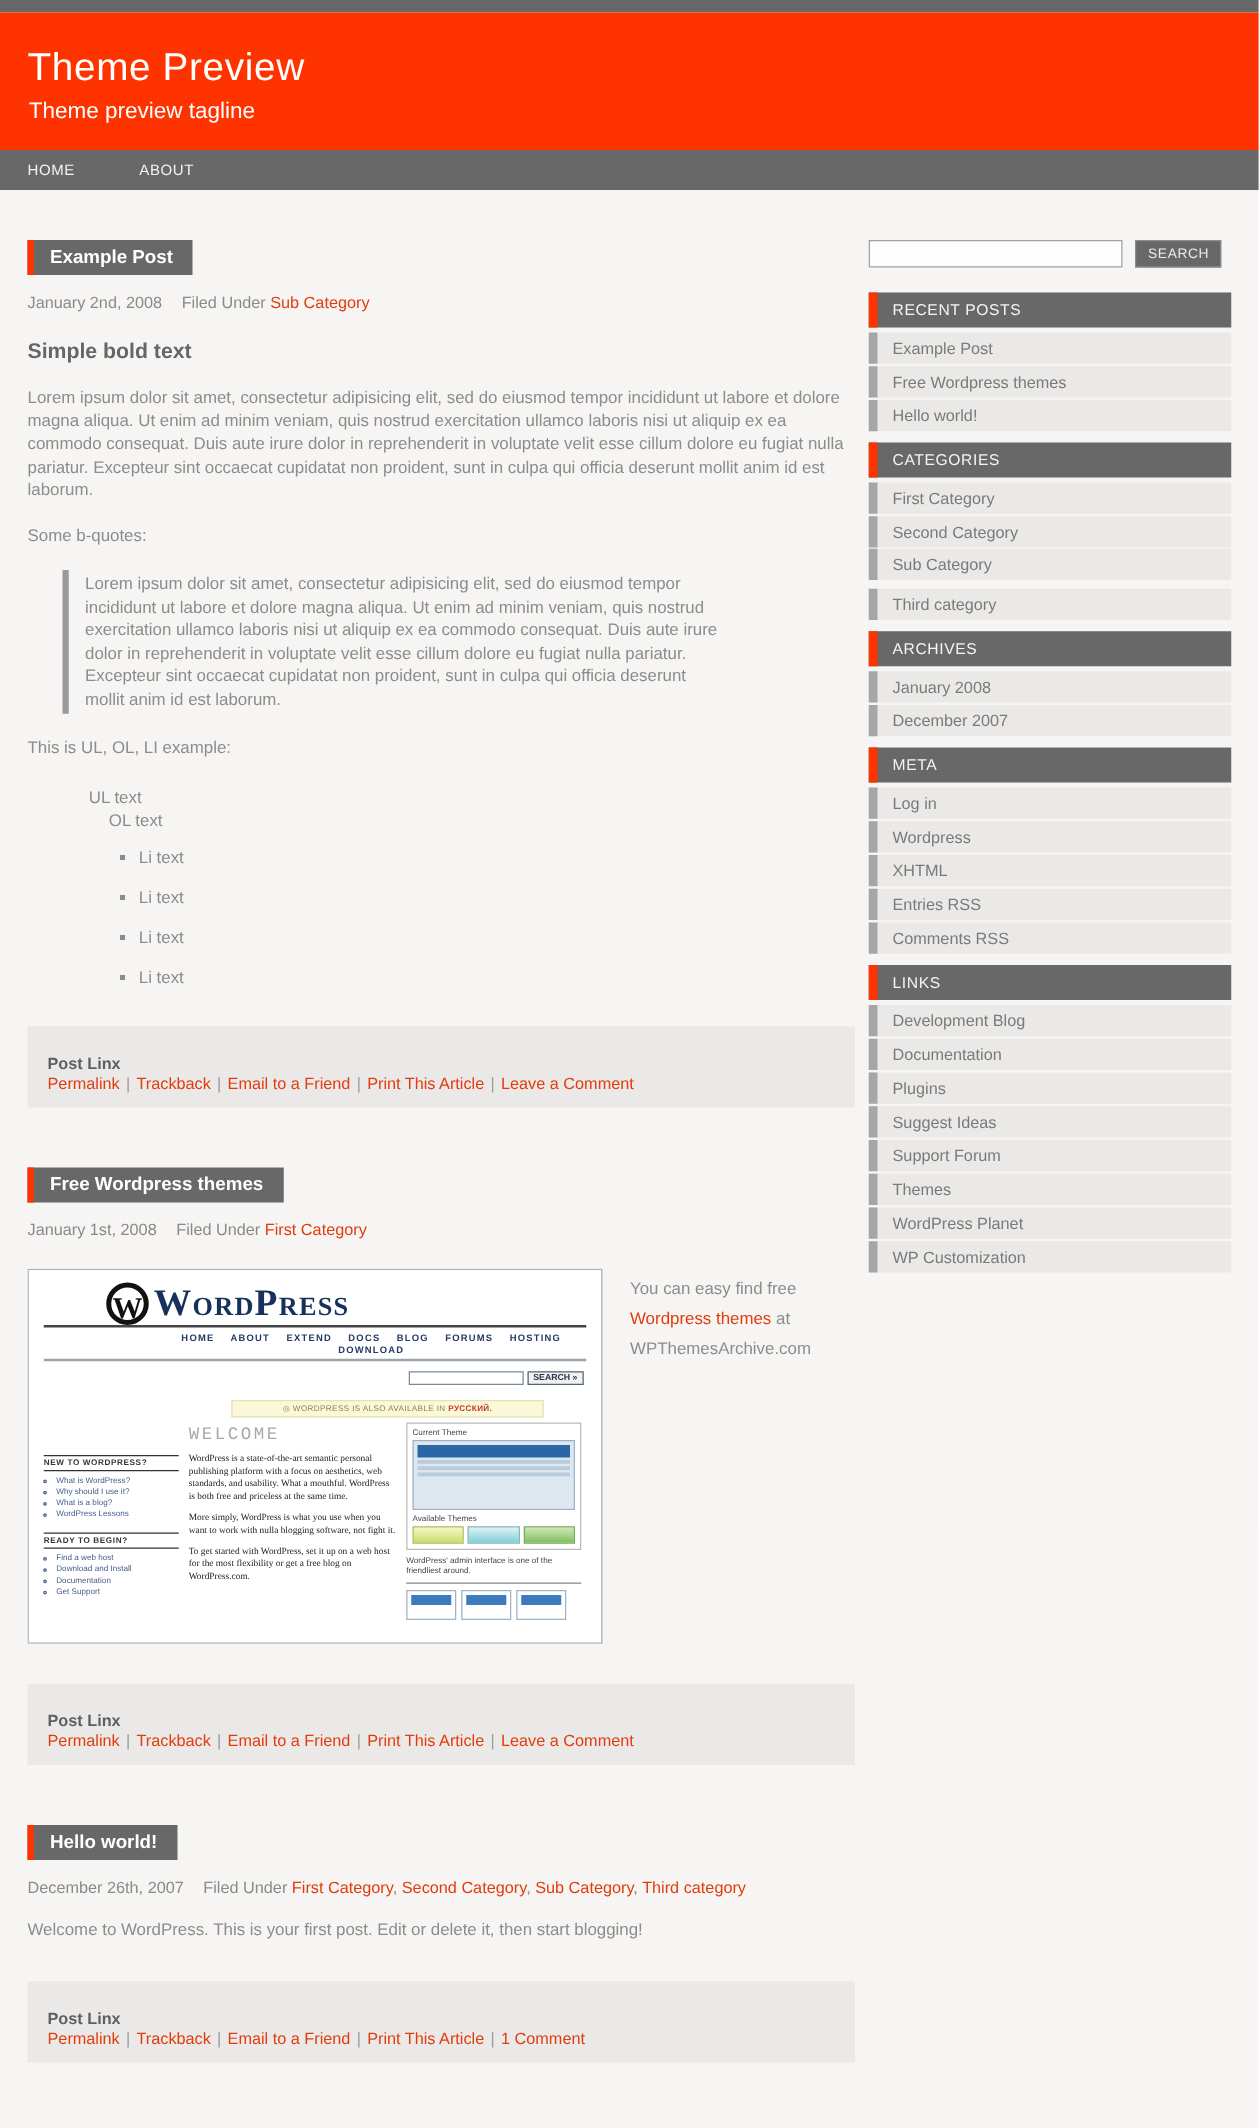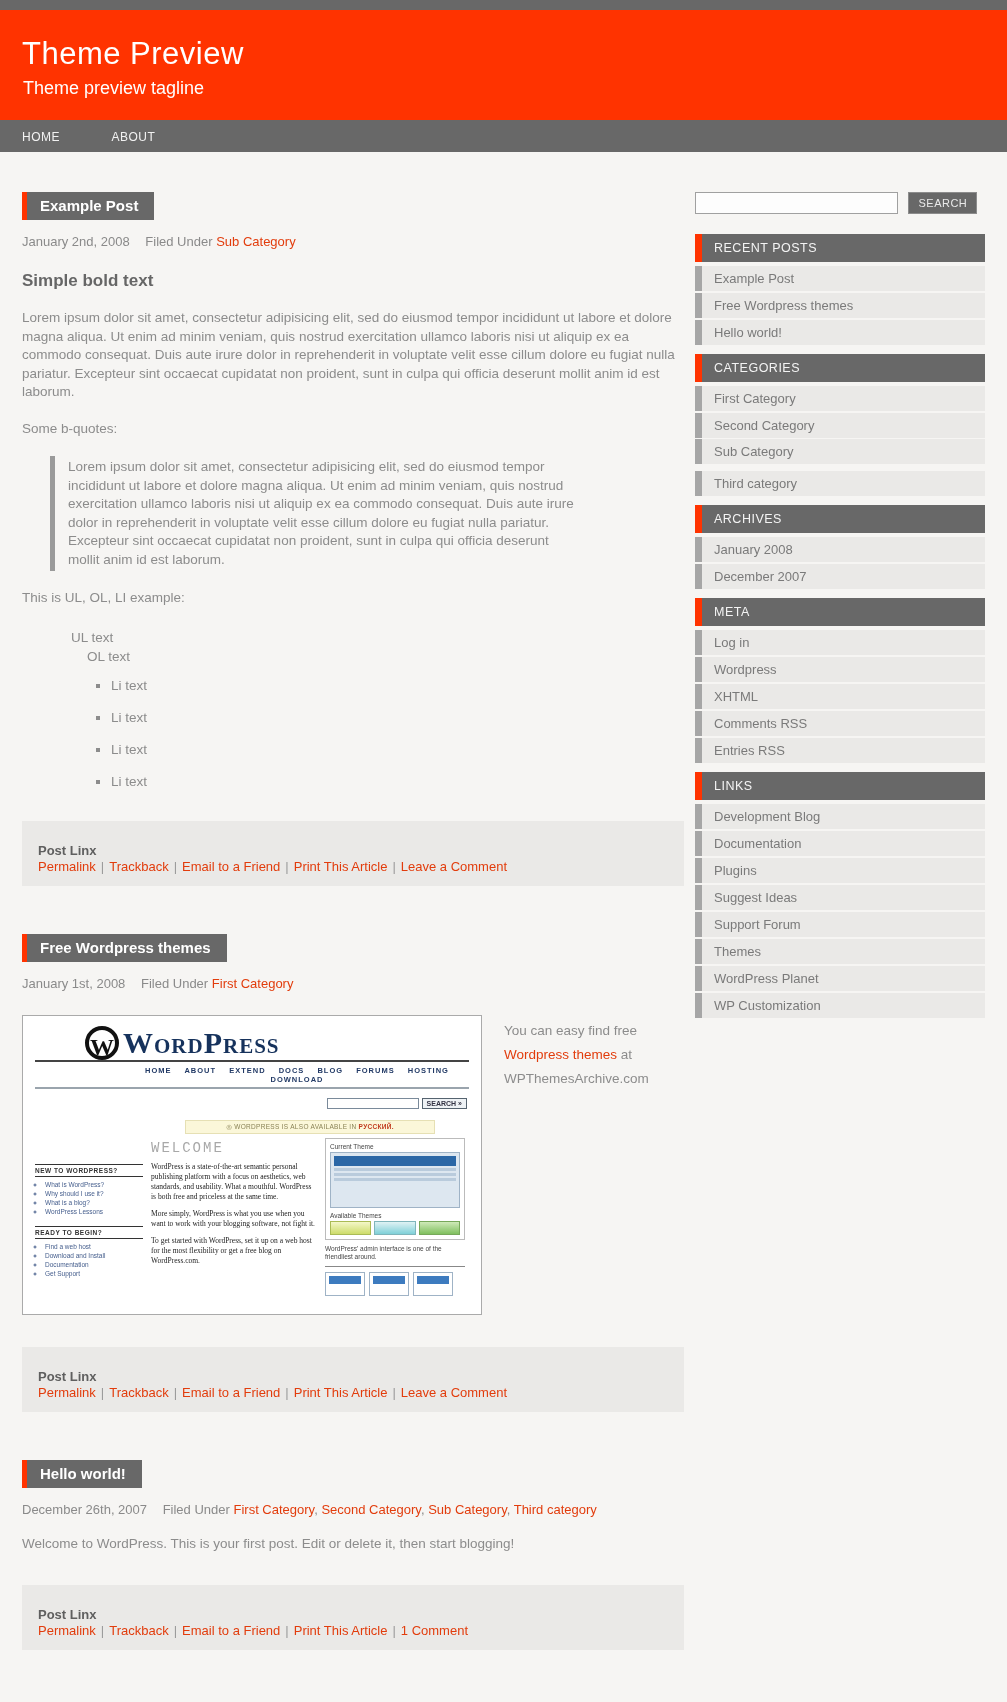--- a/index.html
+++ b/index.html
@@ -192,21 +192,21 @@
               <ul>
                 <li>Find a web host</li>
                 <li>Download and Install</li>
                 <li>Documentation</li>
                 <li>Get Support</li>
               </ul>
             </div>
             <div class="t-mid">
               <div class="t-welcome">WELCOME</div>
               <p>WordPress is a state-of-the-art semantic personal publishing platform with a focus on aesthetics, web standards, and usability. What a mouthful. WordPress is both free and priceless at the same time.</p>
-              <p>More simply, WordPress is what you use when you want to work with your blogging software, not fight it.</p>
+              <p>More simply, WordPress is what you use when you want to work with nulla blogging software, not fight it.</p>
               <p>To get started with WordPress, set it up on a web host for the most flexibility or get a free blog on WordPress.com.</p>
             </div>
             <div class="t-right">
               <div class="t-box">
                 <div class="t-cap">Current Theme</div>
                 <div class="t-shot">
                   <div class="bar"></div>
                     <div class="line"></div>
                     <div class="line"></div>
                     <div class="line"></div>
@@ -290,22 +290,22 @@
       <div class="w-head">ARCHIVES</div>
       <div class="w-item">January 2008</div>
       <div class="w-item">December 2007</div>
     </div>
 
     <div class="widget">
       <div class="w-head">META</div>
       <div class="w-item">Log in</div>
       <div class="w-item">Wordpress</div>
       <div class="w-item">XHTML</div>
+      <div class="w-item">Entries RSS</div>
       <div class="w-item">Comments RSS</div>
-      <div class="w-item">Entries RSS</div>
     </div>
 
     <div class="widget">
       <div class="w-head">LINKS</div>
       <div class="w-item">Development Blog</div>
       <div class="w-item">Documentation</div>
       <div class="w-item">Plugins</div>
       <div class="w-item">Suggest Ideas</div>
       <div class="w-item">Support Forum</div>
       <div class="w-item">Themes</div>

